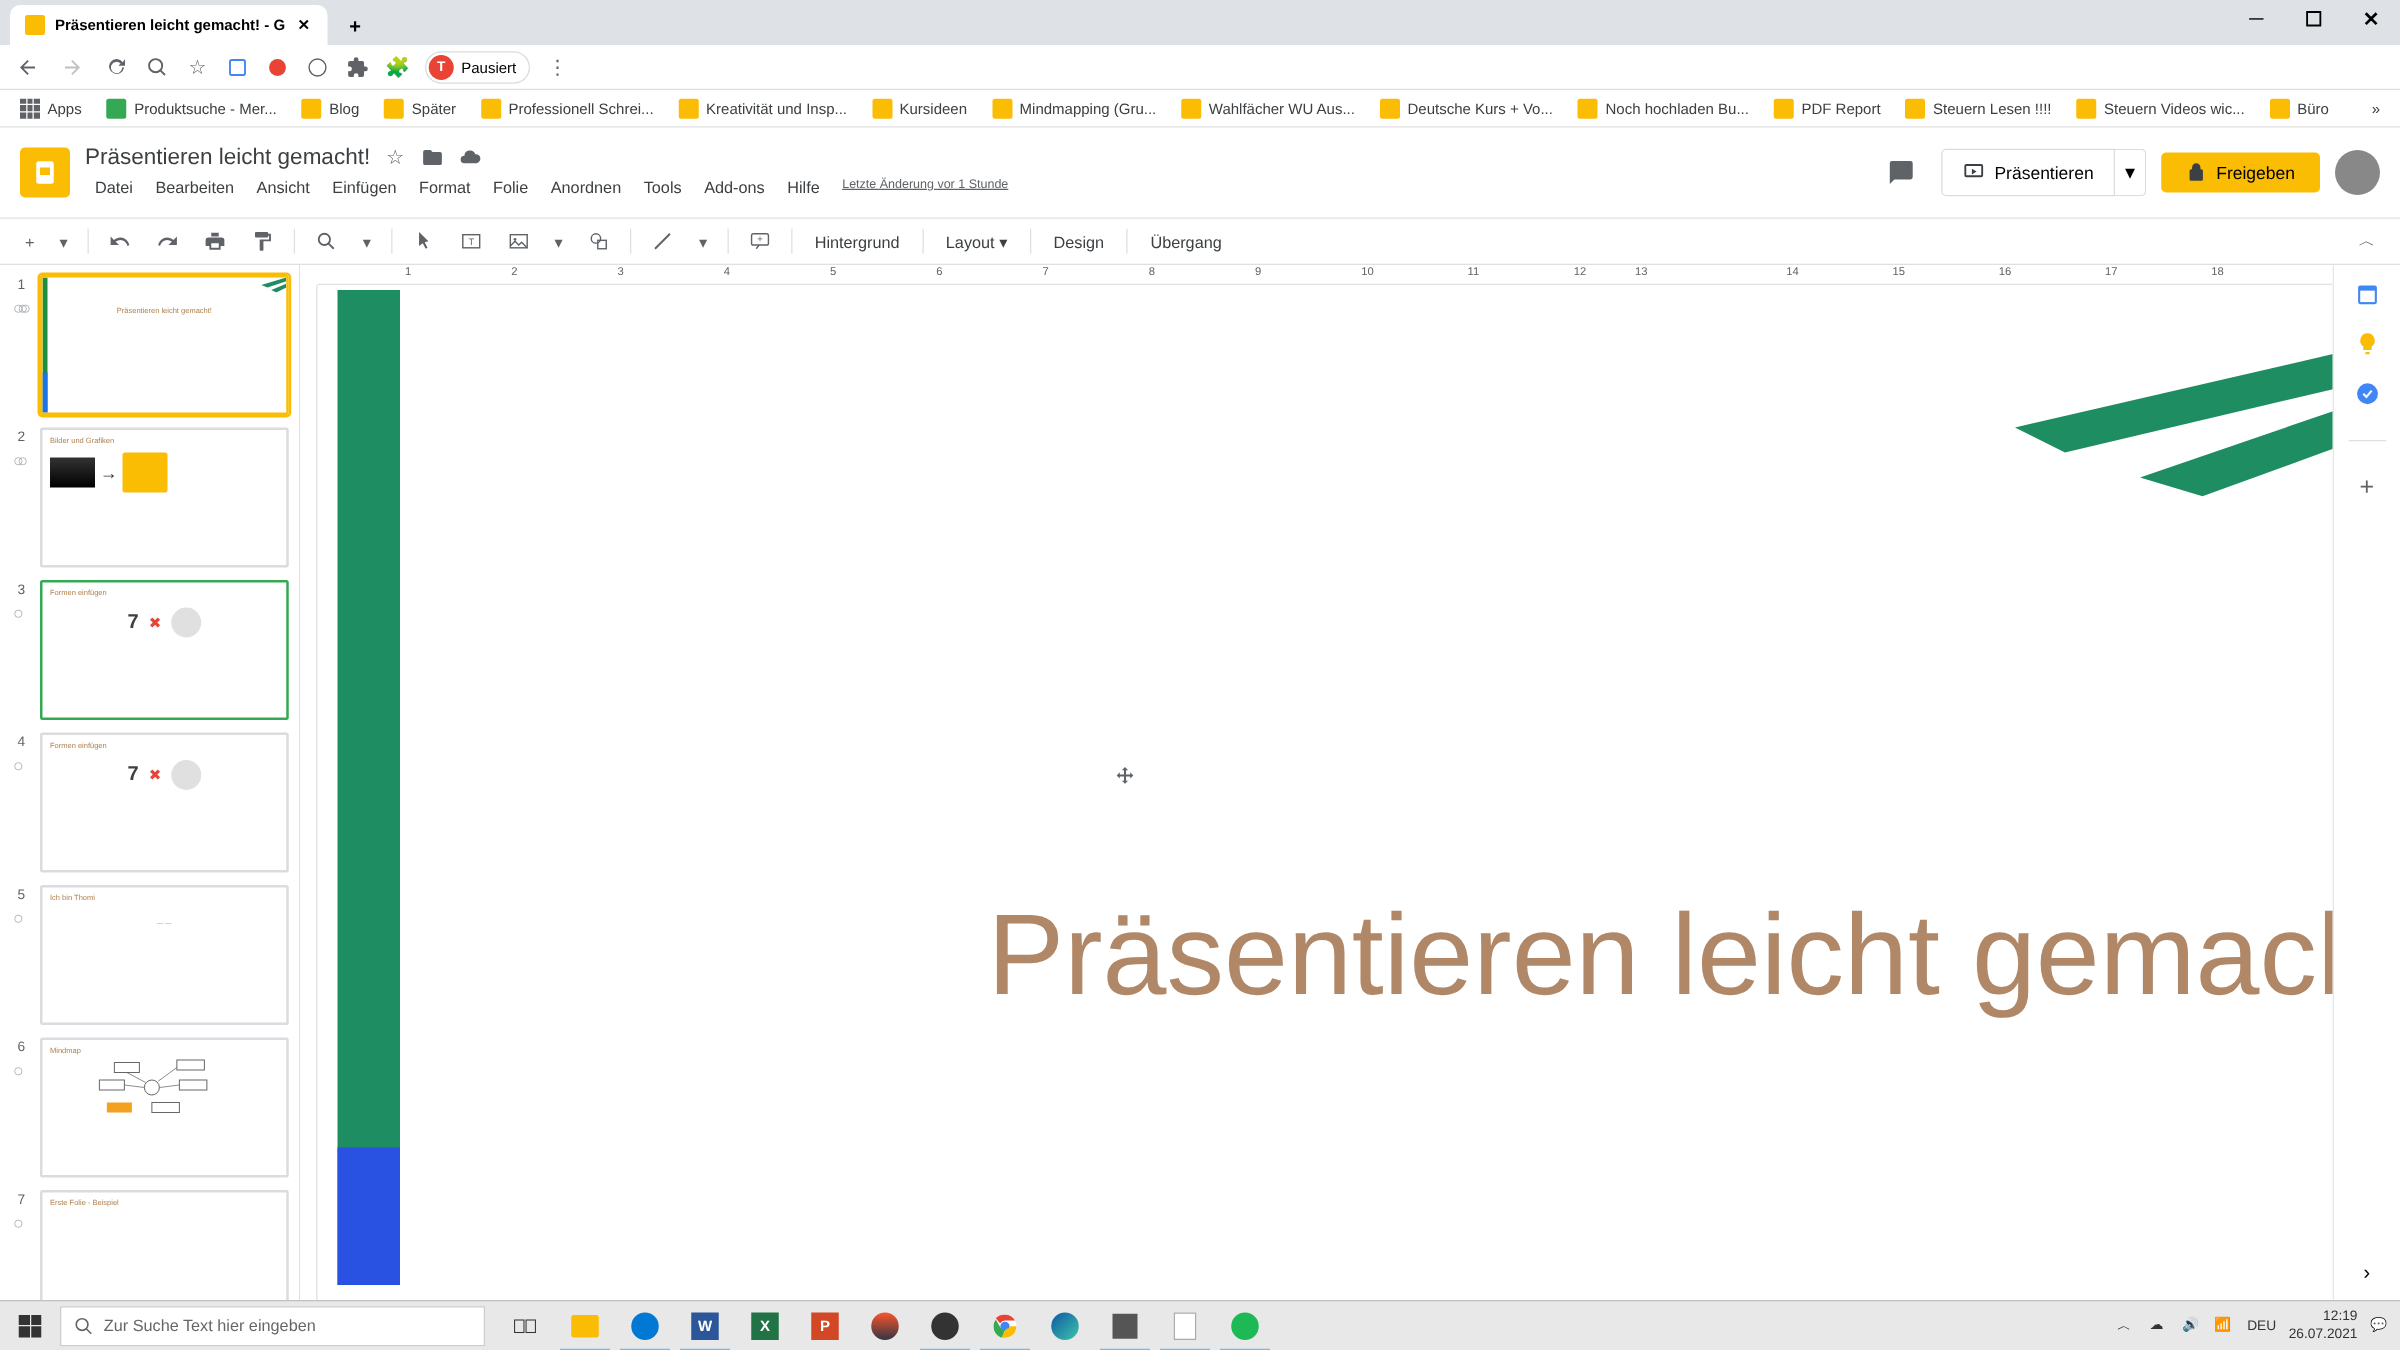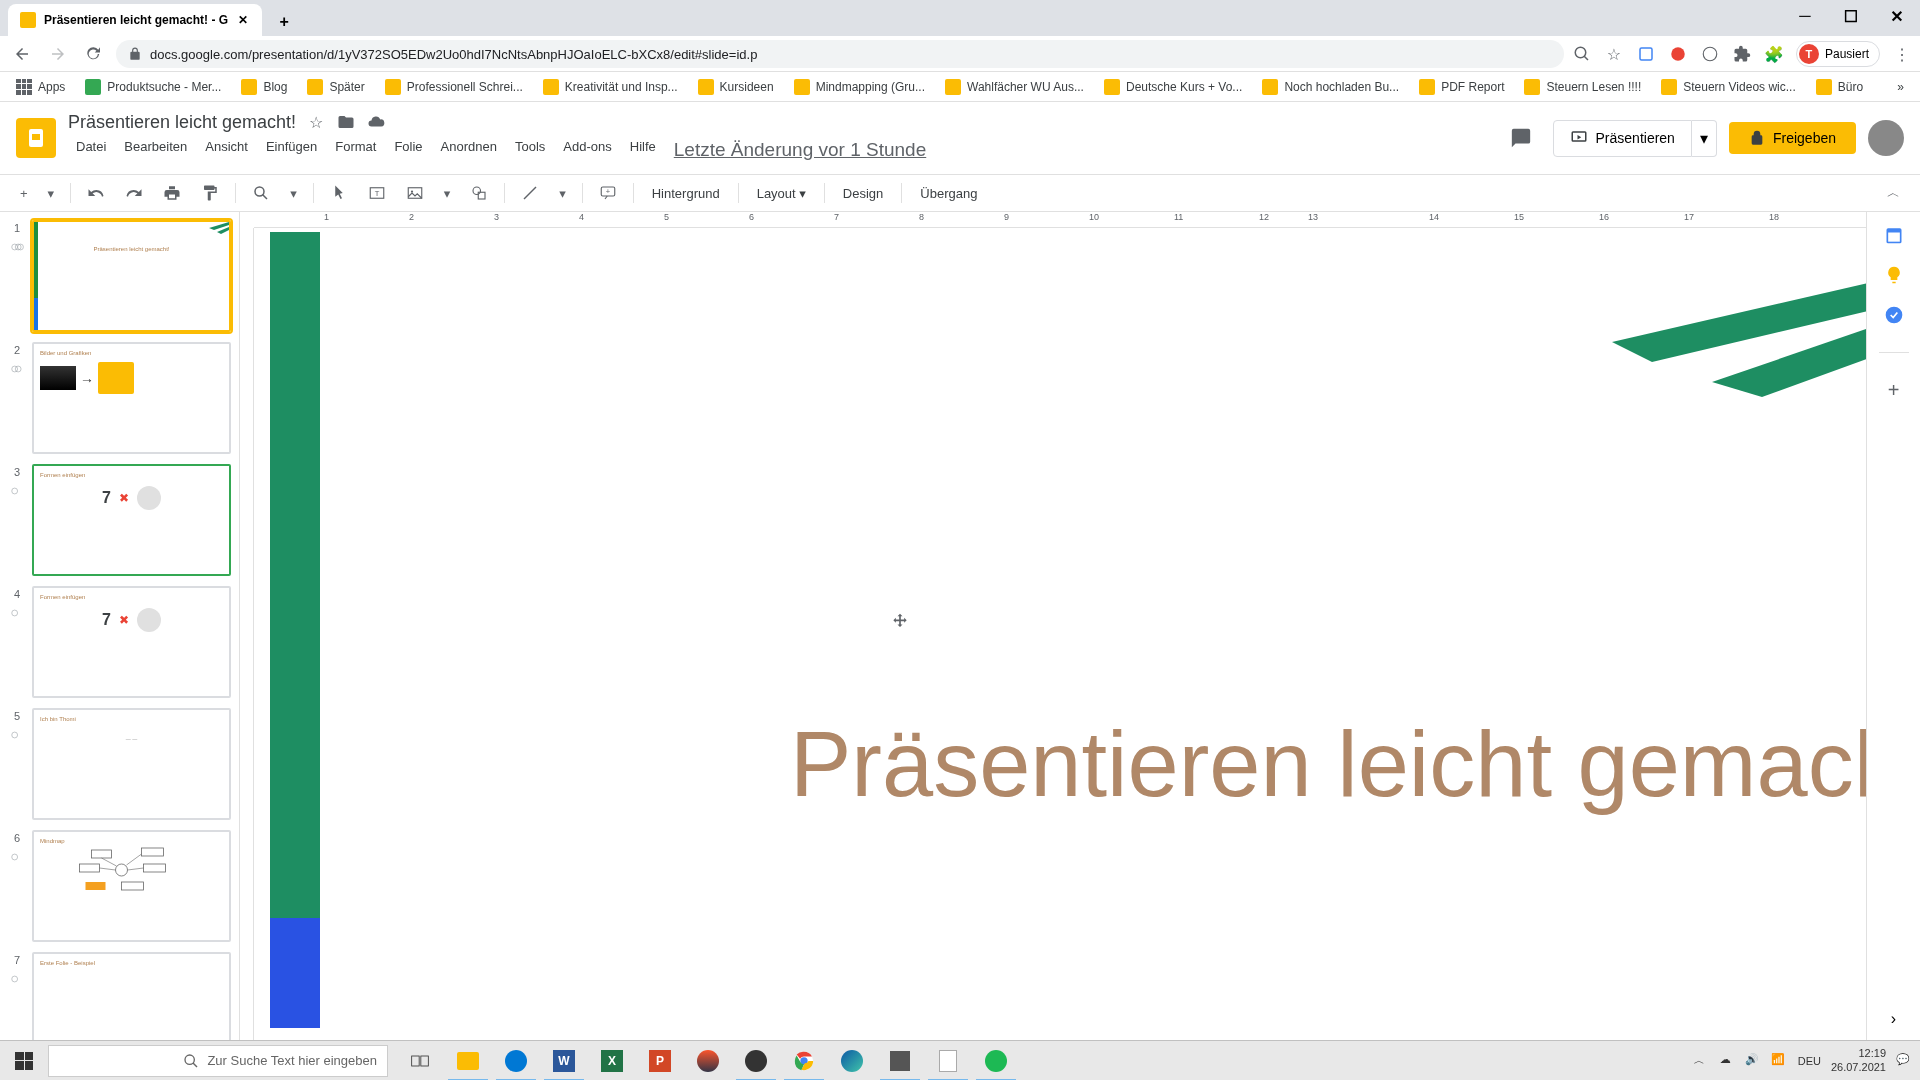--- a/index.html
+++ b/index.html
@@ -32,21 +32,21 @@
 
 
 .app-header { height: 72px; display: flex; align-items: center; padding: 0 16px; gap: 12px; }
 .app-logo { width: 40px; height: 40px; background: #fbbc04; border-radius: 4px; display: flex; align-items: center; justify-content: center; }
 .app-title-area { flex: 1; }
 .title-row { display: flex; align-items: center; gap: 10px; }
 .doc-title { font-size: 18px; color: #3c4043; }
 .title-icon { width: 20px; height: 20px; color: #5f6368; cursor: pointer; display: flex; align-items: center; justify-content: center; }
 .menu-row { display: flex; gap: 2px; margin-top: 2px; }
 .menu-item { padding: 4px 8px; font-size: 13px; color: #3c4043; cursor: pointer; border-radius: 4px; }
-.last-edit { color: #5f6368; font-size: 19px; padding: 4px 8px; text-decoration: underline; }
+.last-edit { color: #5f6368; font-size: 10px; padding: 4px 8px; text-decoration: underline; }
 .header-actions { display: flex; align-items: center; gap: 12px; }
 .comment-btn { width: 40px; height: 40px; display: flex; align-items: center; justify-content: center; cursor: pointer; border-radius: 50%; }
 .present-btn-group { display: flex; }
 .present-btn { display: flex; align-items: center; gap: 8px; padding: 8px 16px; border: 1px solid #dadce0; border-radius: 4px 0 0 4px; font-size: 14px; cursor: pointer; background: #fff; justify-content: center; }
 .present-dropdown { border: 1px solid #dadce0; border-left: none; border-radius: 0 4px 4px 0; padding: 8px; cursor: pointer; background: #fff; display: flex; align-items: center; }
 .share-btn { background: #fbbc04; padding: 8px 20px; border-radius: 4px; font-size: 14px; font-weight: 500; cursor: pointer; display: flex; align-items: center; gap: 8px; }
 .profile-avatar { width: 36px; height: 36px; border-radius: 50%; background: #888; cursor: pointer; }
 
 
 .toolbar { height: 38px; border-top: 1px solid #e0e0e0; border-bottom: 1px solid #e0e0e0; display: flex; align-items: center; padding: 0 12px; gap: 4px; }
@@ -89,21 +89,21 @@
 
 .speaker-notes { height: 44px; border-top: 1px solid #e0e0e0; padding: 10px 20px; font-size: 14px; color: #3c4043; position: relative; }
 .notes-handle { position: absolute; top: -4px; left: 50%; transform: translateX(-50%); width: 40px; height: 8px; cursor: ns-resize; display: flex; align-items: center; justify-content: center; gap: 2px; }
 .notes-handle span { width: 3px; height: 3px; background: #9aa0a6; border-radius: 50%; }
 
 
 .taskbar { position: absolute; bottom: 0; left: 0; right: 0; height: 40px; background: #e8e8e8; border-top: 1px solid #c0c0c0; display: flex; align-items: center; }
 .start-btn { width: 48px; height: 40px; display: flex; align-items: center; justify-content: center; cursor: pointer; }
 .win-logo { width: 18px; height: 18px; display: grid; grid-template-columns: 1fr 1fr; gap: 1px; }
 .win-logo span { background: #333; }
-.search-box { flex: 0 0 340px; height: 32px; background: #fff; border: 1px solid #ccc; display: flex; align-items: center; padding: 0 10px; gap: 8px; font-size: 13px; color: #666; justify-content: flex-end; }
+.search-box { flex: 0 0 340px; height: 32px; background: #fff; border: 1px solid #ccc; display: flex; align-items: center; padding: 0 10px; gap: 8px; font-size: 13px; color: #666; }
 .task-icons { display: flex; height: 40px; margin-left: 8px; }
 .task-icon { width: 48px; height: 40px; display: flex; align-items: center; justify-content: center; cursor: pointer; position: relative; }
 .task-icon.active::after { content: ''; position: absolute; bottom: 0; left: 4px; right: 4px; height: 2px; background: #76b9ed; }
 .systray { margin-left: auto; display: flex; align-items: center; gap: 10px; padding-right: 8px; font-size: 11px; color: #333; }
 .systray-icon { width: 16px; height: 16px; cursor: pointer; }
 .clock { text-align: right; line-height: 1.2; }
 
 svg { display: block; }
 </style>
 </head>
@@ -131,28 +131,20 @@
     </div>
     <div class="nav-btn" style="opacity:0.4">
       <svg width="18" height="18" viewBox="0 0 24 24">
           <path fill="currentColor" d="M4 11h12.2l-5.6-5.6L12 4l8 8-8 8-1.4-1.4L16.2 13H4z"></path>
         </svg>
     </div>
     <div class="nav-btn">
       <svg width="18" height="18" viewBox="0 0 24 24">
           <path fill="currentColor" d="M17.65 6.35A8 8 0 1 0 19 12h-2a6 6 0 1 1-1.76-4.24L13 10h7V3l-2.35 3.35z"></path>
         </svg>
-    </div>
-    <div class="url-bar">
-      <span class="url-lock">
-        <svg width="14" height="14" viewBox="0 0 24 24">
-            <path fill="currentColor" d="M18 8h-1V6a5 5 0 0 0-10 0v2H6a2 2 0 0 0-2 2v10a2 2 0 0 0 2 2h12a2 2 0 0 0 2-2V10a2 2 0 0 0-2-2zM9 6a3 3 0 0 1 6 0v2H9z"></path>
-          </svg>
-      </span>
-      <span>docs.google.com/presentation/d/1yV372SO5EDw2Uo0hdI7NcNtsAbnpHJOaIoELC-bXCx8/edit#slide=id.p</span>
     </div>
     <div class="addr-icons">
       <div class="addr-icon">
           <svg width="18" height="18" viewBox="0 0 24 24">
             <circle cx="10" cy="10" r="7" fill="none" stroke="currentColor" stroke-width="2"></circle>
             <line x1="15" y1="15" x2="20" y2="20" stroke="currentColor" stroke-width="2"></line>
           </svg>
         </div>
       <div class="addr-icon">☆</div>
       <div class="addr-icon">

